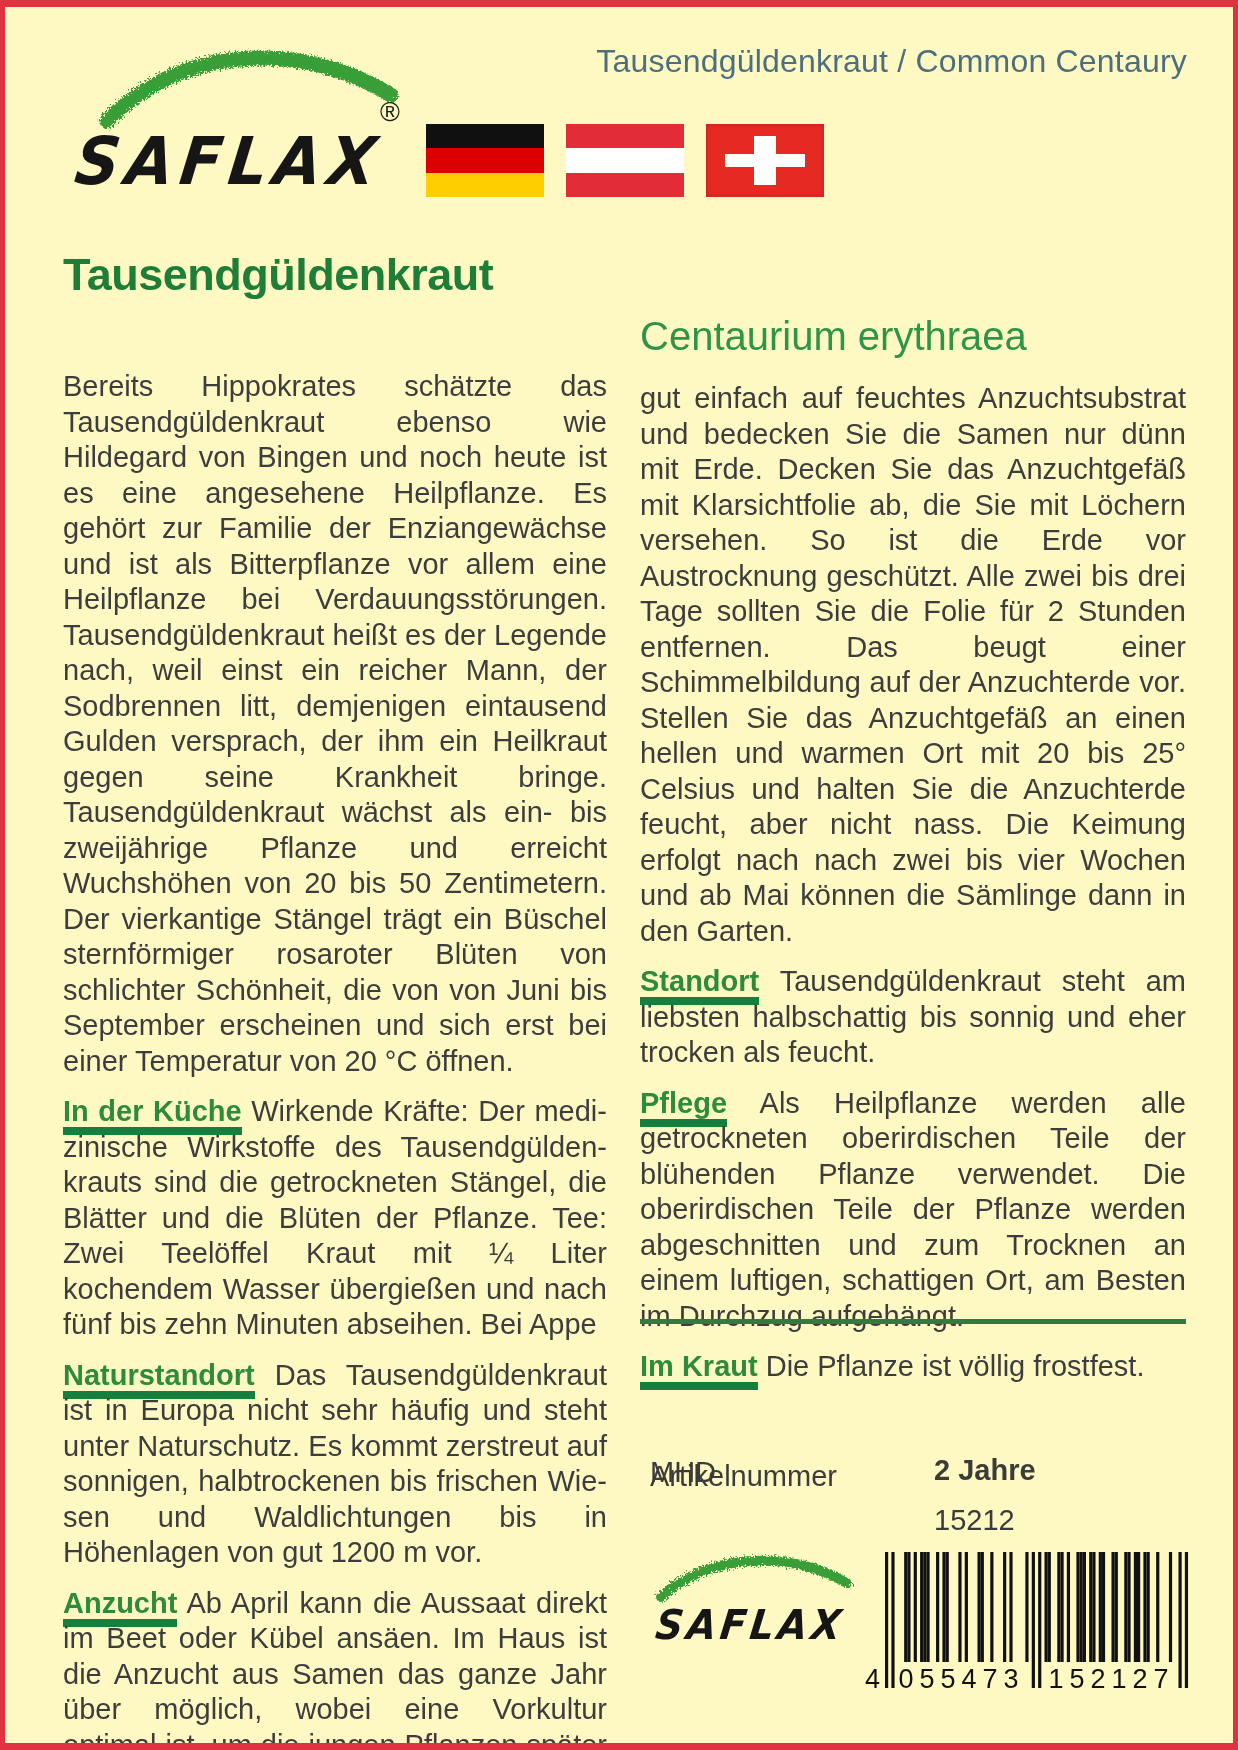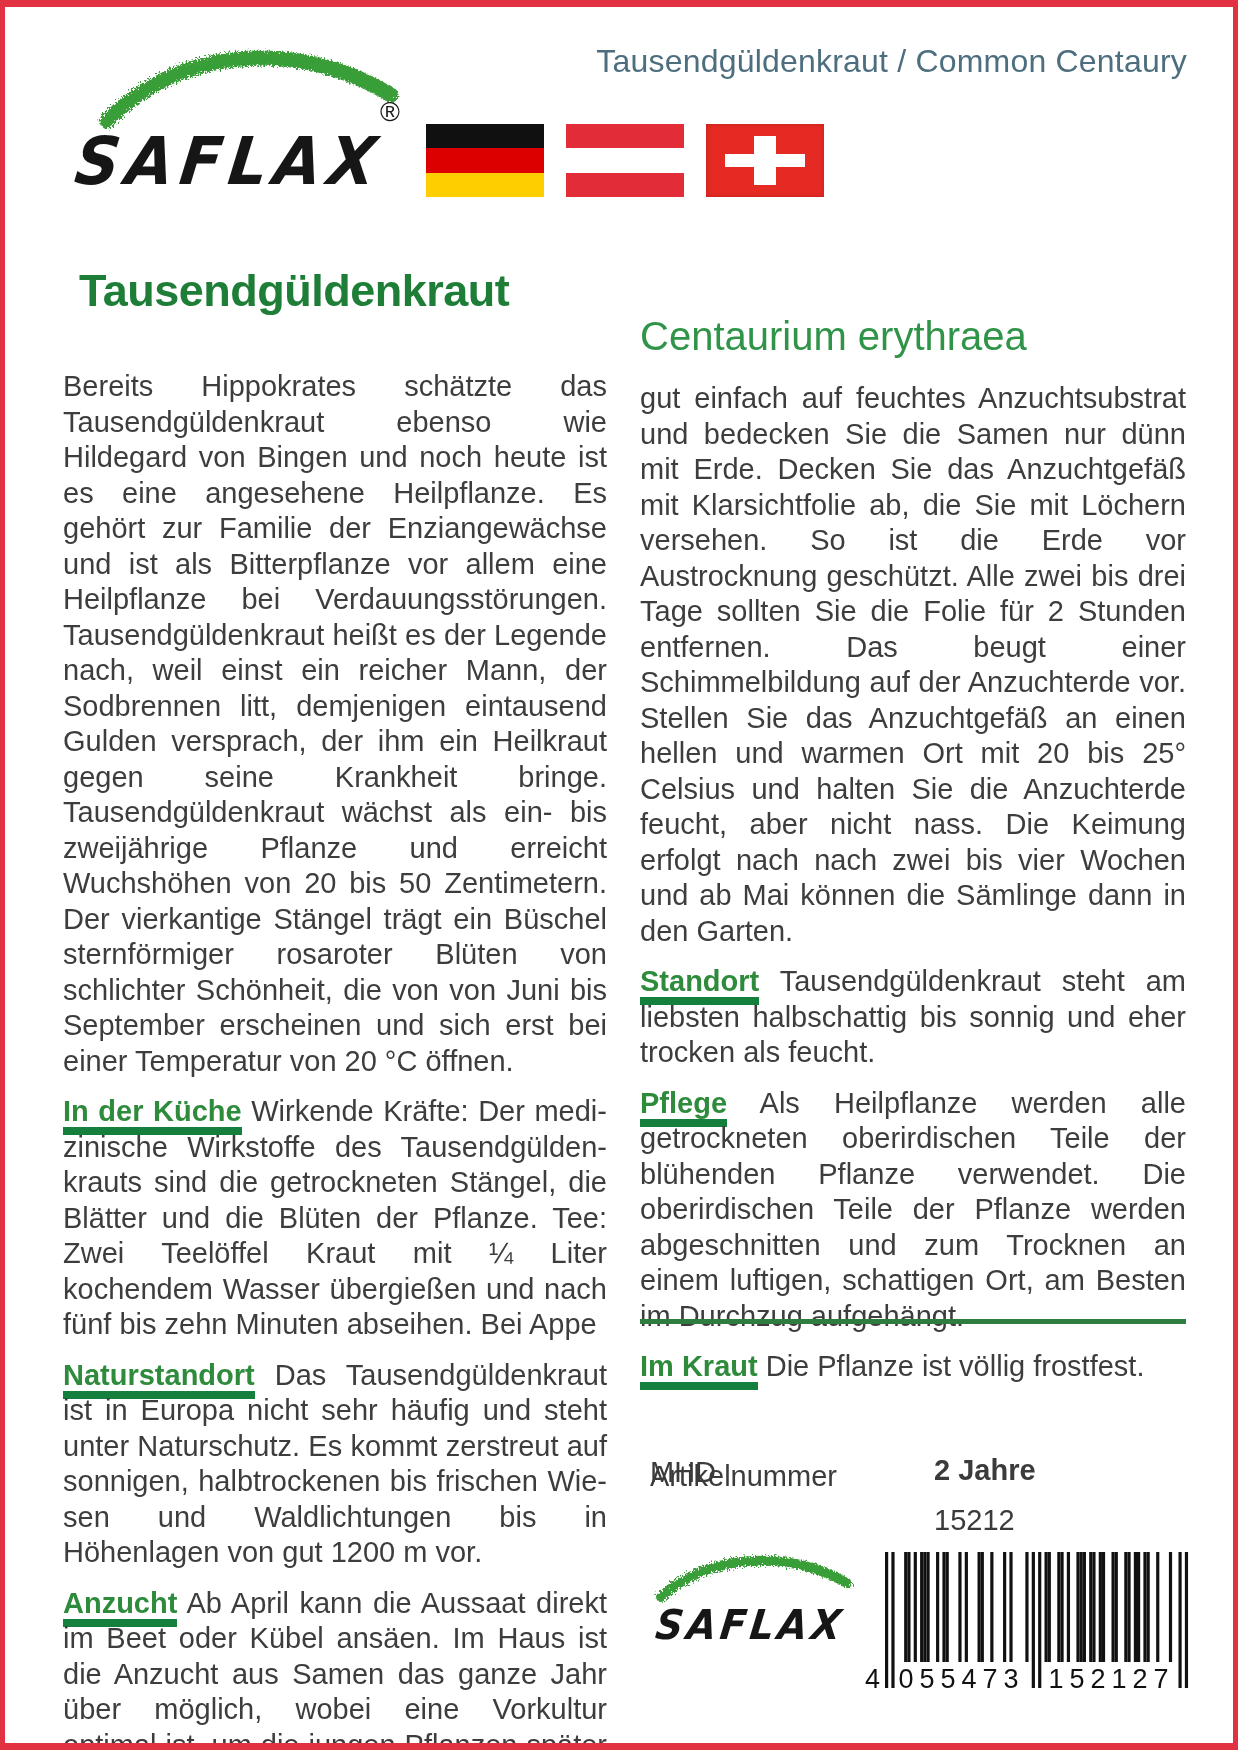--- a/index.html
+++ b/index.html
@@ -1,19 +1,19 @@
 <!DOCTYPE html>
 <html lang="de"><head>
 <meta charset="utf-8">
 <style>
   html,body { margin:0; padding:0; background:#888; }
   .page {
     position:relative;
     width:1238px; height:1750px;
-    background:#ffffff;
+    background:#fef9c3;
     box-sizing:border-box;
     border:5px solid #e23241;
     border-top-width:7px;
     border-bottom-width:7px;
     overflow:hidden;
     font-family:"Liberation Sans", sans-serif;
   }
   
   .brand-title {
     position:absolute; top:36px; right:46px;
@@ -39,21 +39,21 @@
   .flag-at .s1 { position:absolute; left:0; top:0; width:100%; height:33.4%; background:#e22d39; }
   .flag-at .s2 { position:absolute; left:0; top:33.3%; width:100%; height:33.4%; background:#ffffff; }
   .flag-at .s3 { position:absolute; left:0; top:66.6%; width:100%; height:33.4%; background:#e22d39; }
   .flag-ch { background:#e52a23; }
   .flag-ch .v { position:absolute; left:41%; top:16%; width:18%; height:68%; background:#fff; }
   .flag-ch .h { position:absolute; left:16%; top:41%; width:68%; height:18%; background:#fff; }
   
   .h1-left {
     position:absolute; left:58px; top:243px;
     font-size:45px; line-height:50px; font-weight:bold;
-    color:#1e7d36; letter-spacing:-0.5px; margin:16px;
+    color:#1e7d36; letter-spacing:-0.5px; margin:0;
   }
   .h2-right {
     position:absolute; left:635px; top:306px; width:546px;
     font-size:40px; line-height:46px; font-weight:normal;
     color:#2f9447; text-align:left; margin:0;
   }
   .col-body { position:absolute; width:546px; }
   .col-body-left  { left:58px;  top:362px; width:544px; }
   .col-body-right { left:635px; top:374px; }
   .col-body p {

